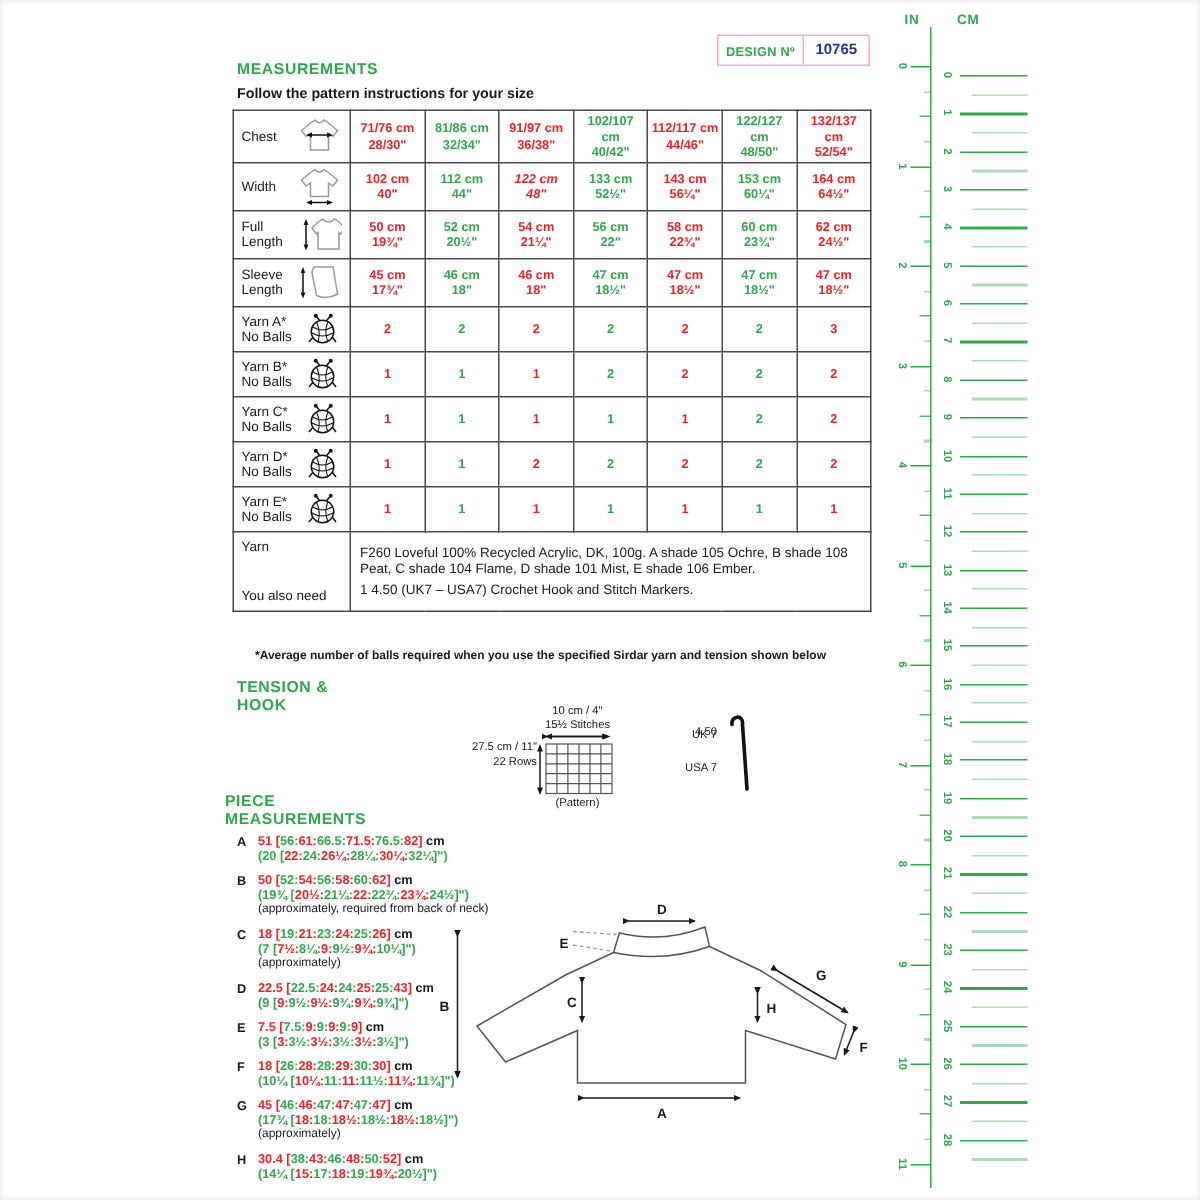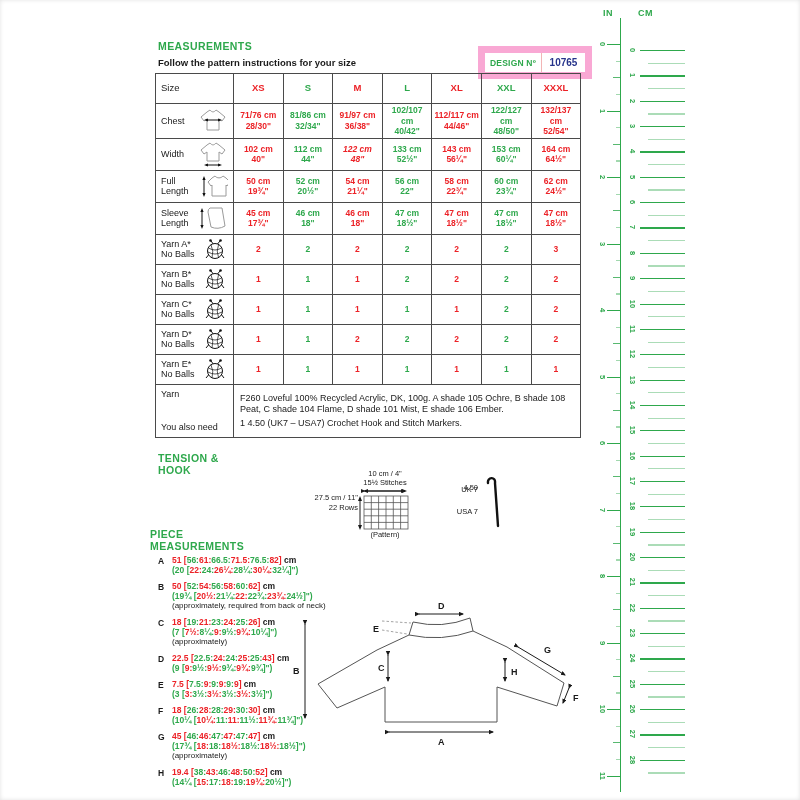--- a/index.html
+++ b/index.html
@@ -2,21 +2,21 @@
 <html><head>
 <meta charset="utf-8">
 <style>
   html,body{margin:0;padding:0;background:#fff;}
   #page{position:relative;width:800px;height:800px;background:#fff;overflow:hidden;
         font-family:"Liberation Sans",sans-serif;color:#1a1a1a;box-shadow:inset 0 0 4px rgba(0,0,0,.12);}
   .green{color:#2ea84c;} .red{color:#ec2227;}
   .hdg{position:absolute;font-weight:bold;font-size:10.5px;letter-spacing:.4px;color:#2ea84c;line-height:12px;white-space:pre-line;}
   #subtitle{position:absolute;left:158px;top:57px;font-weight:bold;font-size:9.5px;}
   
-  #design-box{position:absolute;left:478px;top:46px;width:100px;height:19px;border:7px solid #f9a8d4;display:flex;align-items:center;}
+  #design-box{position:absolute;left:478px;top:23px;width:100px;height:19px;border:1px solid #f9a8d4;display:flex;align-items:center;}
   #design-box .lab{font-weight:bold;font-size:8.5px;color:#2ea84c;padding:0 5px;letter-spacing:.2px;}
   #design-box .div{width:1px;height:100%;background:#f2b5b5;}
   #design-box .num{font-weight:bold;font-size:10px;color:#26348b;flex:1;text-align:center;}
   
   #size-table{position:absolute;left:155px;top:73px;width:425px;border-collapse:collapse;table-layout:fixed;}
   #size-table td{border:1px solid #4a4a4a;padding:1px 2px;text-align:center;vertical-align:middle;font-size:8.5px;line-height:10.5px;}
   #size-table td.lblcell{text-align:left;padding-left:5px;}
   .szname{font-weight:bold;font-size:9.5px;}
   .cellval{font-weight:bold;}
   .lblwrap{display:flex;align-items:center;justify-content:space-between;padding-right:3px;}
@@ -58,30 +58,20 @@
     <span class="num">10765</span>
   </div>
 
   <table id="size-table">
     <colgroup>
         <col style="width:78px">
         <col span="7" style="width:49.6px">
       </colgroup>
     <tbody id="size-table-body">
         <tr>
-          <td class="lblcell" style="height: 27px;"><span style="font-size:9.5px">Size</span></td>
-          <td style="height: 27px;"><span class="szname red">XS</span></td>
-          <td style="height: 27px;"><span class="szname green">S</span></td>
-          <td style="height: 27px;"><span class="szname red">M</span></td>
-          <td style="height: 27px;"><span class="szname green">L</span></td>
-          <td style="height: 27px;"><span class="szname red">XL</span></td>
-          <td style="height: 27px;"><span class="szname green">XXL</span></td>
-          <td style="height: 27px;"><span class="szname red">XXXL</span></td>
-        </tr>
-        <tr>
           <td class="lblcell" style="height: 29px;">
             <div class="lblwrap">
               <span class="lbltxt">Chest</span>
               <svg width="30" height="25">
                 <g fill="none" stroke="#9a9a9a" stroke-width="1">
                   <path d="M12,2 L9,4 L3,9 L6,13 L9,11 L9,22 L21,22 L21,11 L24,13 L27,9 L21,4 L18,2 C16,4.5 14,4.5 12,2 Z"></path>
                 </g>
                 <line x1="8" y1="12" x2="22" y2="12" stroke="#111" stroke-width="1"></line>
                 <path d="M6,12 L10,10.4 L10,13.6 Z M24,12 L20,10.4 L20,13.6 Z" fill="#111"></path>
               </svg>
@@ -311,20 +301,21 @@
             </div>
           </td>
           <td class="yarninfo" colspan="7" style="height: 50px;">
             <p>F260 Loveful 100% Recycled Acrylic, DK, 100g. A shade 105 Ochre, B shade 108 Peat, C shade 104 Flame, D shade 101 Mist, E shade 106 Ember.</p>
             <p>1 4.50 (UK7 – USA7) Crochet Hook and Stitch Markers.</p>
           </td>
         </tr>
       </tbody>
   </table>
 
+  <div id="footnote">*Average number of balls required when you use the specified Sirdar yarn and tension shown below</div>
 
   <div class="hdg" style="left:158px;top:452px;">TENSION &amp;
 HOOK</div>
 
   <div class="tinytxt ctr" style="left:345px;top:469px;width:80px;">10 cm / 4"</div>
   <div class="tinytxt ctr" style="left:345px;top:478px;width:80px;">15½ Stitches</div>
   <div class="tinytxt ra" style="left:298px;top:493px;width:60px;">27.5 cm / 11"</div>
   <div class="tinytxt ra" style="left:298px;top:503px;width:60px;">22 Rows</div>
   <div class="tinytxt ctr" style="left:345px;top:530px;width:80px;">(Pattern)</div>
   <svg style="position:absolute;left:352px;top:488px;" width="64" height="46">
@@ -409,21 +400,21 @@
         <div class="pm-letter">G</div>
         <div class="pm-lines">
           <div class="pm-line"><span class="red">45 [</span><span class="green">46:</span><span class="red">46:</span><span class="green">47:</span><span class="red">47:</span><span class="green">47:</span><span class="red">47]</span><span> cm</span></div>
           <div class="pm-line"><span class="green">(17¾ [</span><span class="red">18:</span><span class="green">18:</span><span class="red">18½:</span><span class="green">18½:</span><span class="red">18½:</span><span class="green">18½]")</span></div>
           <div class="pm-note">(approximately)</div>
         </div>
       </div>
       <div class="pm-item">
         <div class="pm-letter">H</div>
         <div class="pm-lines">
-          <div class="pm-line"><span class="red">19.4 [</span><span class="green">38:</span><span class="red">43:</span><span class="green">46:</span><span class="red">48:</span><span class="green">50:</span><span class="red">52]</span><span> cm</span></div>
+          <div class="pm-line"><span class="red">30.4 [</span><span class="green">38:</span><span class="red">43:</span><span class="green">46:</span><span class="red">48:</span><span class="green">50:</span><span class="red">52]</span><span> cm</span></div>
           <div class="pm-line"><span class="green">(14¼ [</span><span class="red">15:</span><span class="green">17:</span><span class="red">18:</span><span class="green">19:</span><span class="red">19¾:</span><span class="green">20½]")</span></div>
         </div>
       </div>
     </div>
 
   <svg style="position:absolute;left:285px;top:593px;" width="300" height="175" font-family="Liberation Sans, sans-serif">
     <defs>
       <marker id="ah2" markerWidth="7" markerHeight="7" refX="4" refY="2.2" orient="auto">
           <path d="M0,0 L5,2.2 L0,4.4 Z" fill="#1a1a1a"></path>
         </marker>

